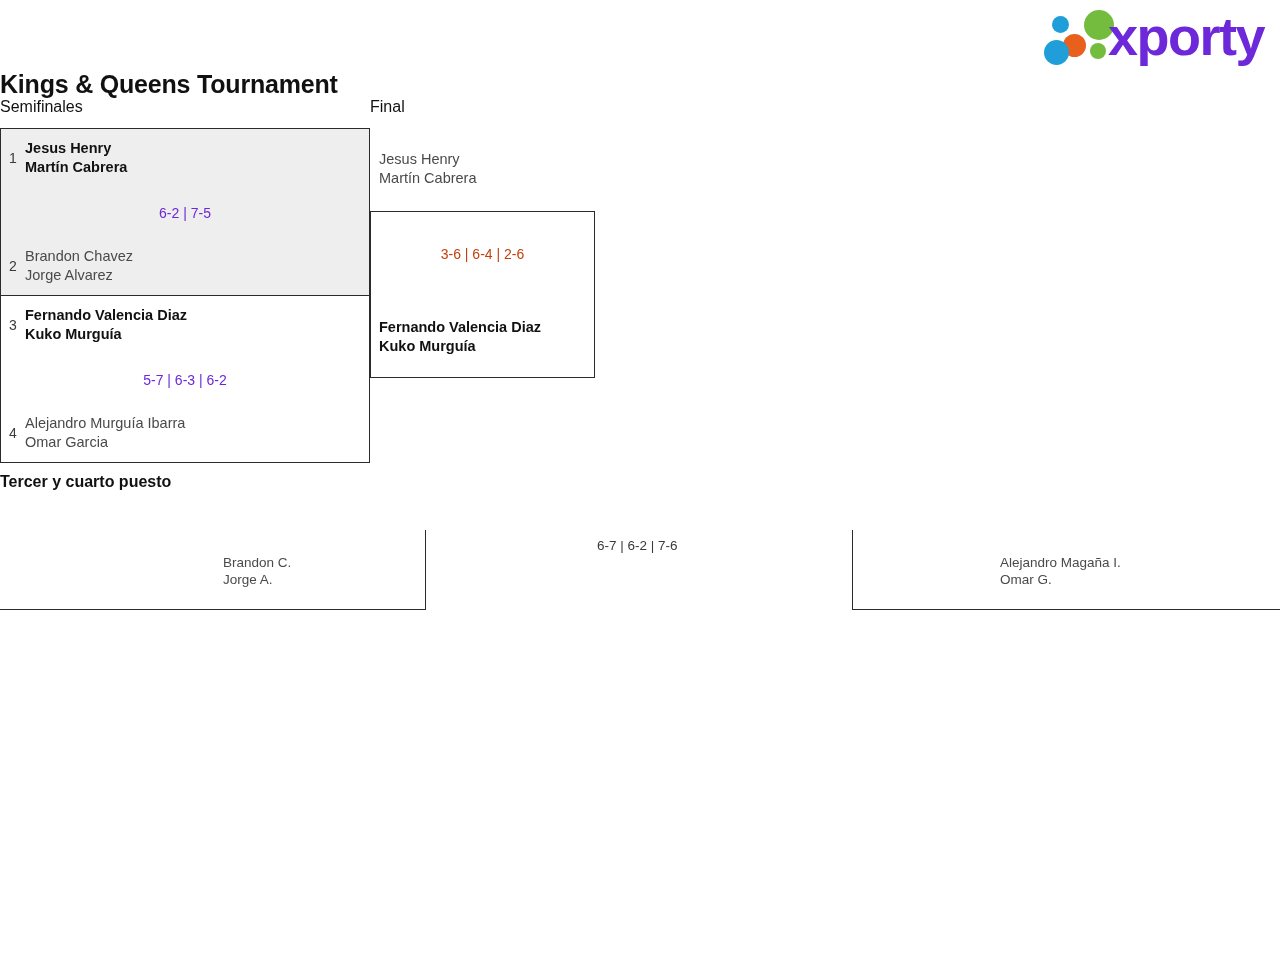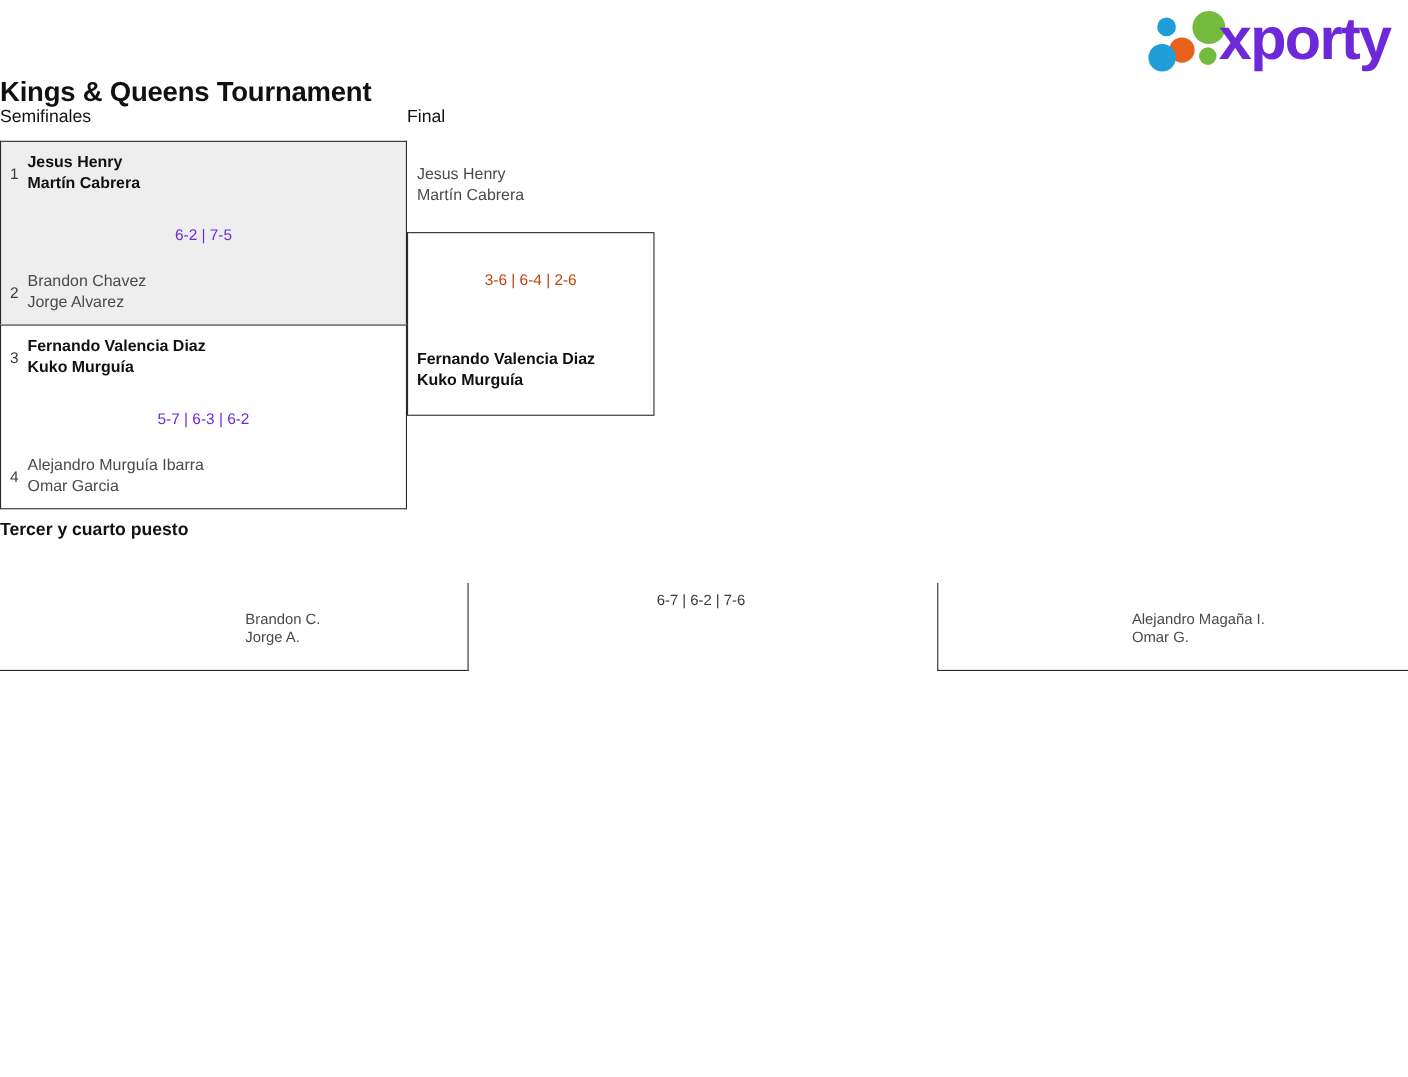--- a/index.html
+++ b/index.html
@@ -178,21 +178,21 @@
   }
   .third-names {
     position: absolute;
     top: 24px;
     font-size: 13.5px;
     line-height: 17px;
     color: #4a4a4a;
     white-space: pre;
   }
   .third-left .third-names  { left: 175px; margin-left: 48px; }
-  .third-right .third-names { left: 147px; margin-left: 29px; }
+  .third-right .third-names { left: 147px; }
   .third-score {
     position: absolute;
     left: 597px; top: 537px;
     font-size: 13.5px;
     color: #3a3a3a;
     line-height: 17px;
     white-space: pre;
   }
 </style>
 </head>

